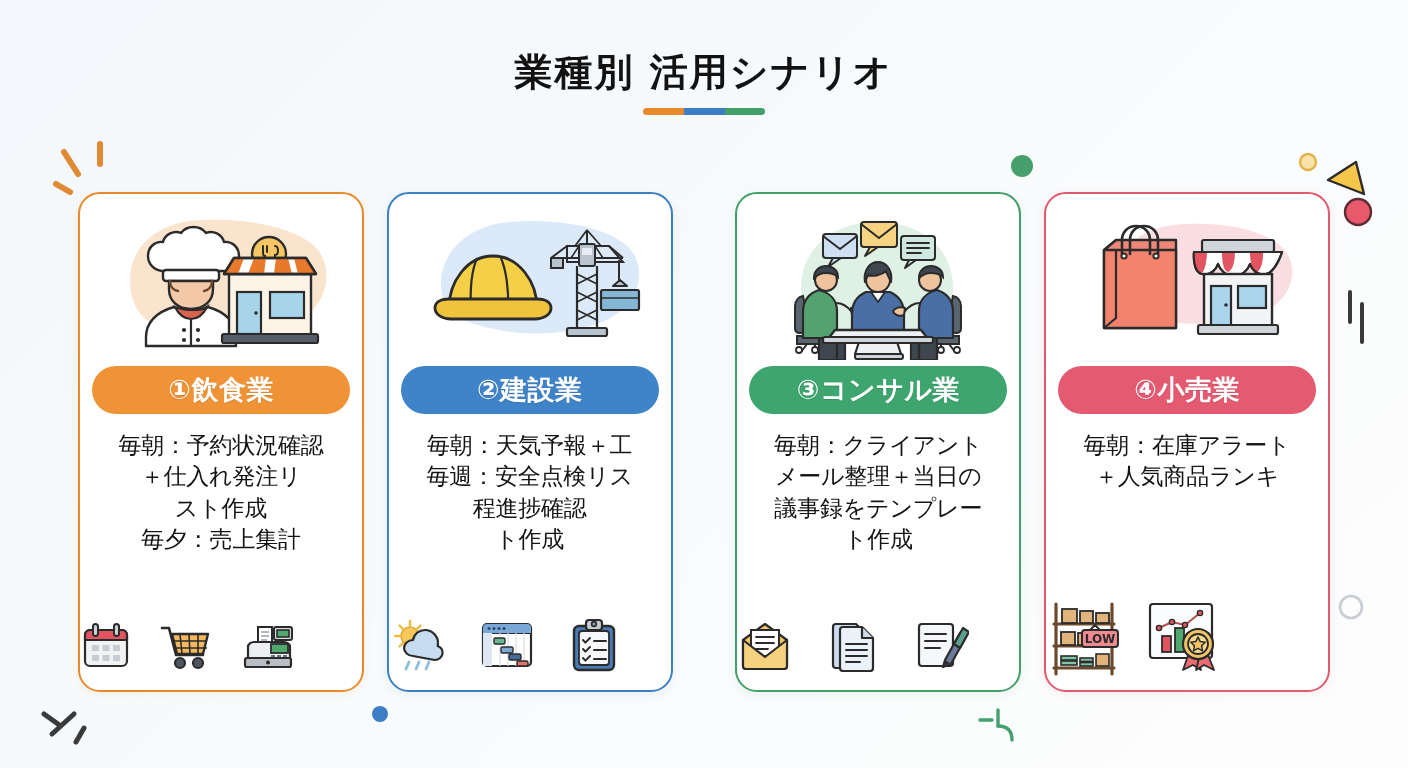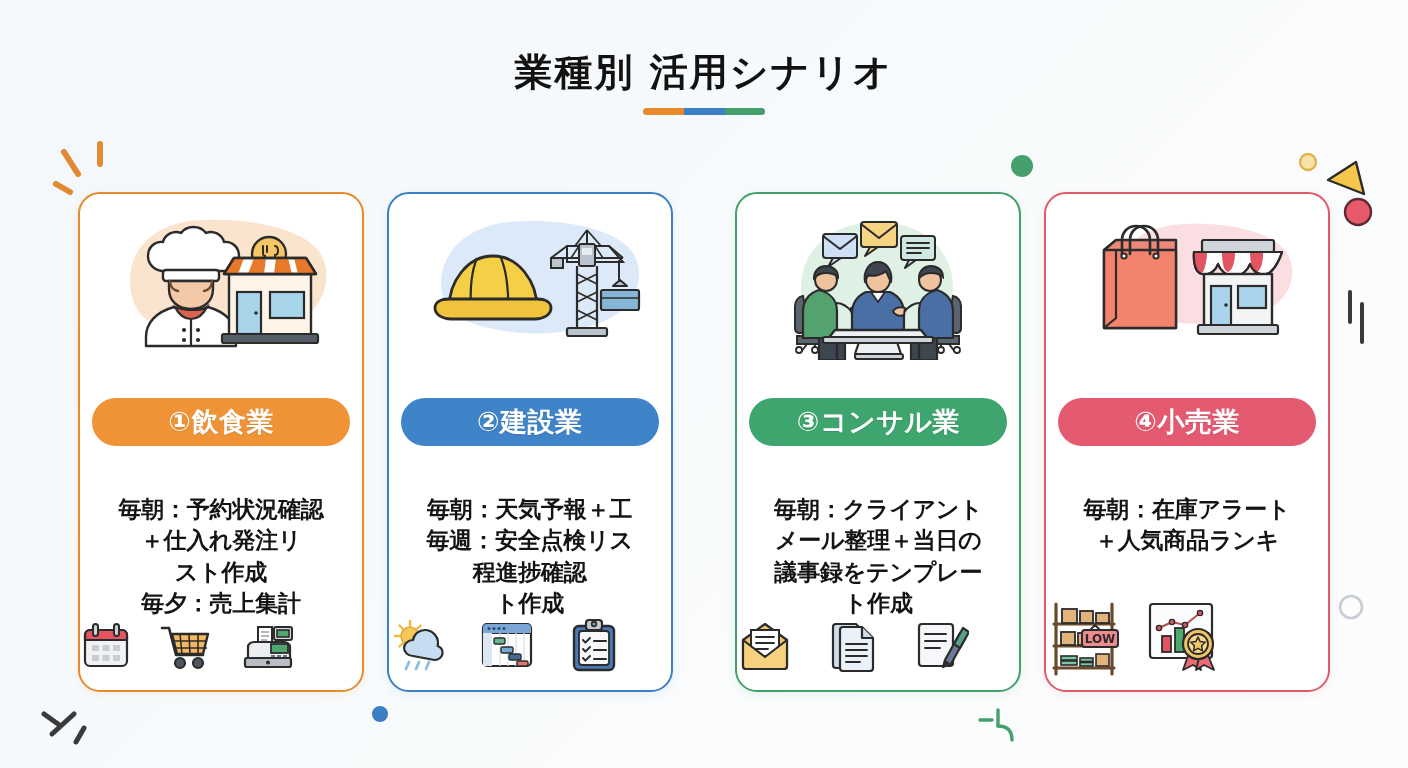--- a/index.html
+++ b/index.html
@@ -49,21 +49,20 @@
   .card {
     width: 286px; height: 500px;
     background: #ffffff;
     border-radius: 22px;
     border: 2px solid #ccc;
     display: flex;
     flex-direction: column;
     align-items: center;
     padding: 14px 10px 10px;
     position: relative;
-    gap: 32px;
   }
   .card.c1 { border-color: #e8892b; box-shadow: 0 2px 10px rgba(232,137,43,.10); }
   .card.c2 { border-color: #3c7fc4; box-shadow: 0 2px 10px rgba(60,127,196,.10); }
   .card.c3 { border-color: #43a06a; box-shadow: 0 2px 10px rgba(67,160,106,.10); margin-left: 40px; }
   .card.c4 { border-color: #e05a6e; box-shadow: 0 2px 10px rgba(224,90,110,.10); }
 
   .hero {
     width: 250px; height: 152px;
     position: relative;
     display: flex; align-items: center; justify-content: center;
@@ -88,21 +87,21 @@
   .c3 .badge { background: #3da56d; }
   .c4 .badge { background: #e45a71; }
 
   
   .card-body {
     margin-top: 16px;
     width: 258px;
     text-align: center;
     color: #141414;
     font-size: 23px;
-    font-weight: 700;
+    font-weight: 400;
     line-height: 1.36;
     letter-spacing: -0.2px;
     font-family: "DejaVu Sans", "Liberation Sans", sans-serif;
   }
   .card-body p + p { margin-top: 0px; }
 
   
   .icon-row {
     position: absolute;
     bottom: 18px; left: 0; width: 100%;

